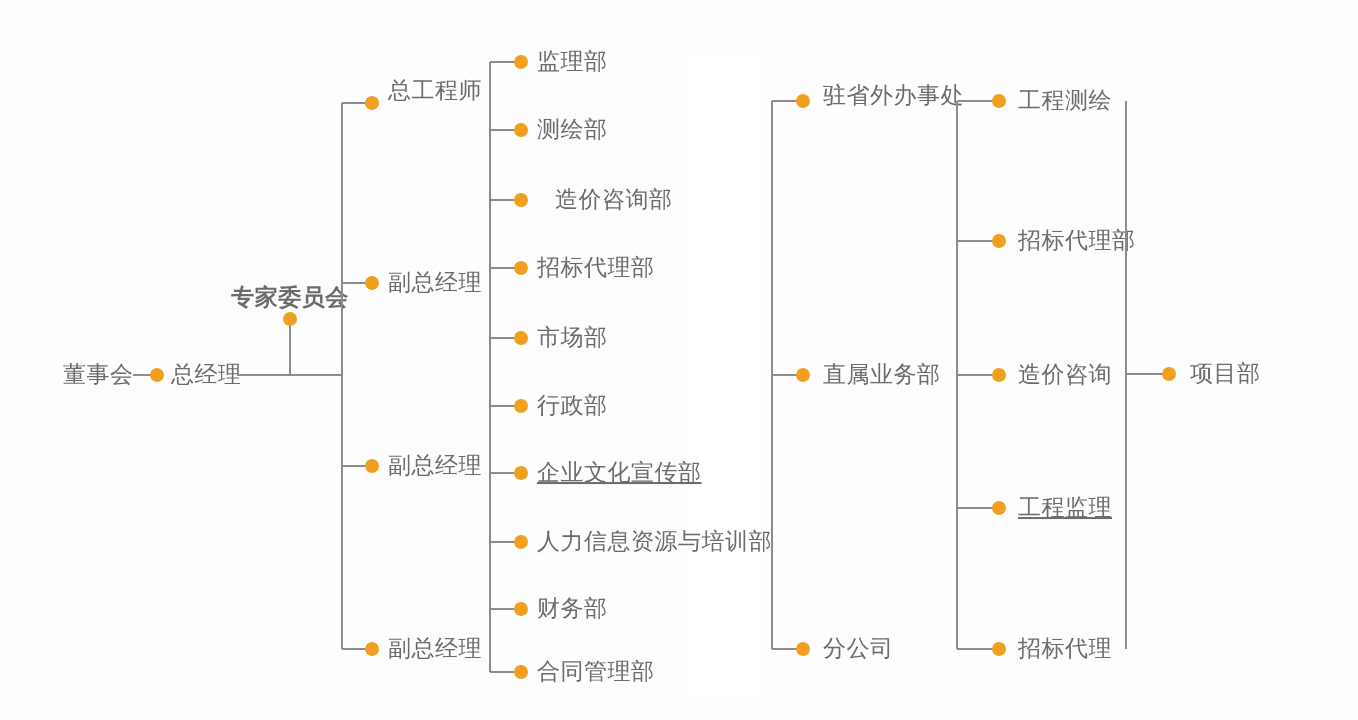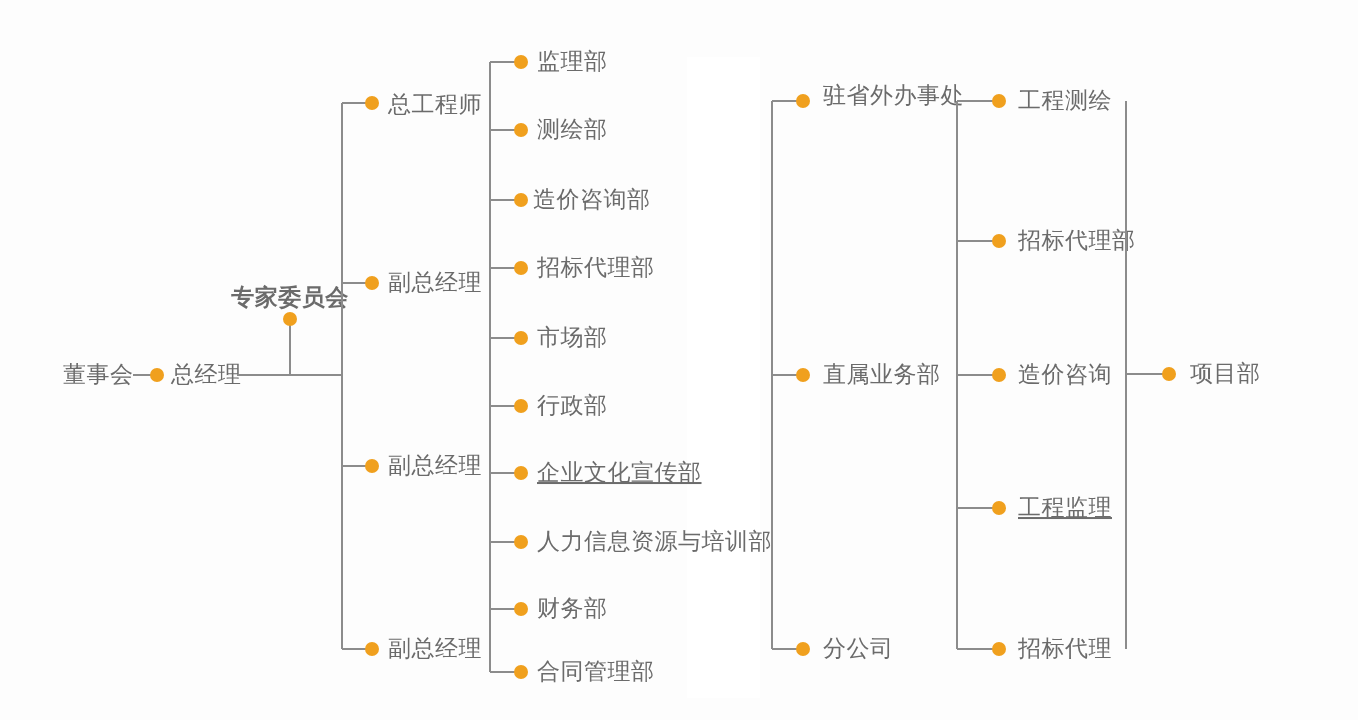--- a/index.html
+++ b/index.html
@@ -56,40 +56,40 @@
     <div class="hline" style="left: 133px; top: 374.25px; width: 18px;"></div>
     <span class="dot" style="left: 150px; top: 368px;"></span>
     <span class="lbl" style="left: 171px; top: 375px;">总经理</span>
     <div class="hline" style="left: 237px; top: 374.25px; width: 106px;"></div>
     <span class="lbl center" style="left: 290px; top: 298px;">专家委员会</span>
     <div class="vline" style="left: 289.25px; top: 322px; height: 53px;"></div>
     <span class="dot" style="left: 283px; top: 312px;"></span>
     <div class="vline" style="left: 341.25px; top: 103px; height: 546px;"></div>
     <div class="hline" style="left: 342px; top: 102.25px; width: 24px;"></div>
     <span class="dot" style="left: 365px; top: 96px;"></span>
-    <span class="lbl" style="left: 388px; top: 105px;">总工程师</span>
+    <span class="lbl" style="left: 388px; top: 91px;">总工程师</span>
     <div class="hline" style="left: 342px; top: 282.25px; width: 24px;"></div>
     <span class="dot" style="left: 365px; top: 276px;"></span>
     <span class="lbl" style="left: 388px; top: 283px;">副总经理</span>
     <div class="hline" style="left: 342px; top: 465.25px; width: 24px;"></div>
     <span class="dot" style="left: 365px; top: 459px;"></span>
     <span class="lbl" style="left: 388px; top: 466px;">副总经理</span>
     <div class="hline" style="left: 342px; top: 648.25px; width: 24px;"></div>
     <span class="dot" style="left: 365px; top: 642px;"></span>
     <span class="lbl" style="left: 388px; top: 649px;">副总经理</span>
     <div class="vline" style="left: 489.25px; top: 62px; height: 610px;"></div>
     <div class="hline" style="left: 490px; top: 61.25px; width: 27px;"></div>
     <span class="dot" style="left: 514px; top: 55px;"></span>
     <span class="lbl" style="left: 537px; top: 62px;">监理部</span>
     <div class="hline" style="left: 490px; top: 129.25px; width: 27px;"></div>
     <span class="dot" style="left: 514px; top: 123px;"></span>
     <span class="lbl" style="left: 537px; top: 130px;">测绘部</span>
     <div class="hline" style="left: 490px; top: 199.25px; width: 27px;"></div>
     <span class="dot" style="left: 514px; top: 193px;"></span>
-    <span class="lbl" style="left: 533px; top: 200px;">造价咨询部</span>
+    <span class="lbl" style="left: 555px; top: 200px;">造价咨询部</span>
     <div class="hline" style="left: 490px; top: 267.25px; width: 27px;"></div>
     <span class="dot" style="left: 514px; top: 261px;"></span>
     <span class="lbl" style="left: 537px; top: 268px;">招标代理部</span>
     <div class="hline" style="left: 490px; top: 337.25px; width: 27px;"></div>
     <span class="dot" style="left: 514px; top: 331px;"></span>
     <span class="lbl" style="left: 537px; top: 338px;">市场部</span>
     <div class="hline" style="left: 490px; top: 405.25px; width: 27px;"></div>
     <span class="dot" style="left: 514px; top: 399px;"></span>
     <span class="lbl" style="left: 537px; top: 406px;">行政部</span>
     <div class="hline" style="left: 490px; top: 472.25px; width: 27px;"></div>

